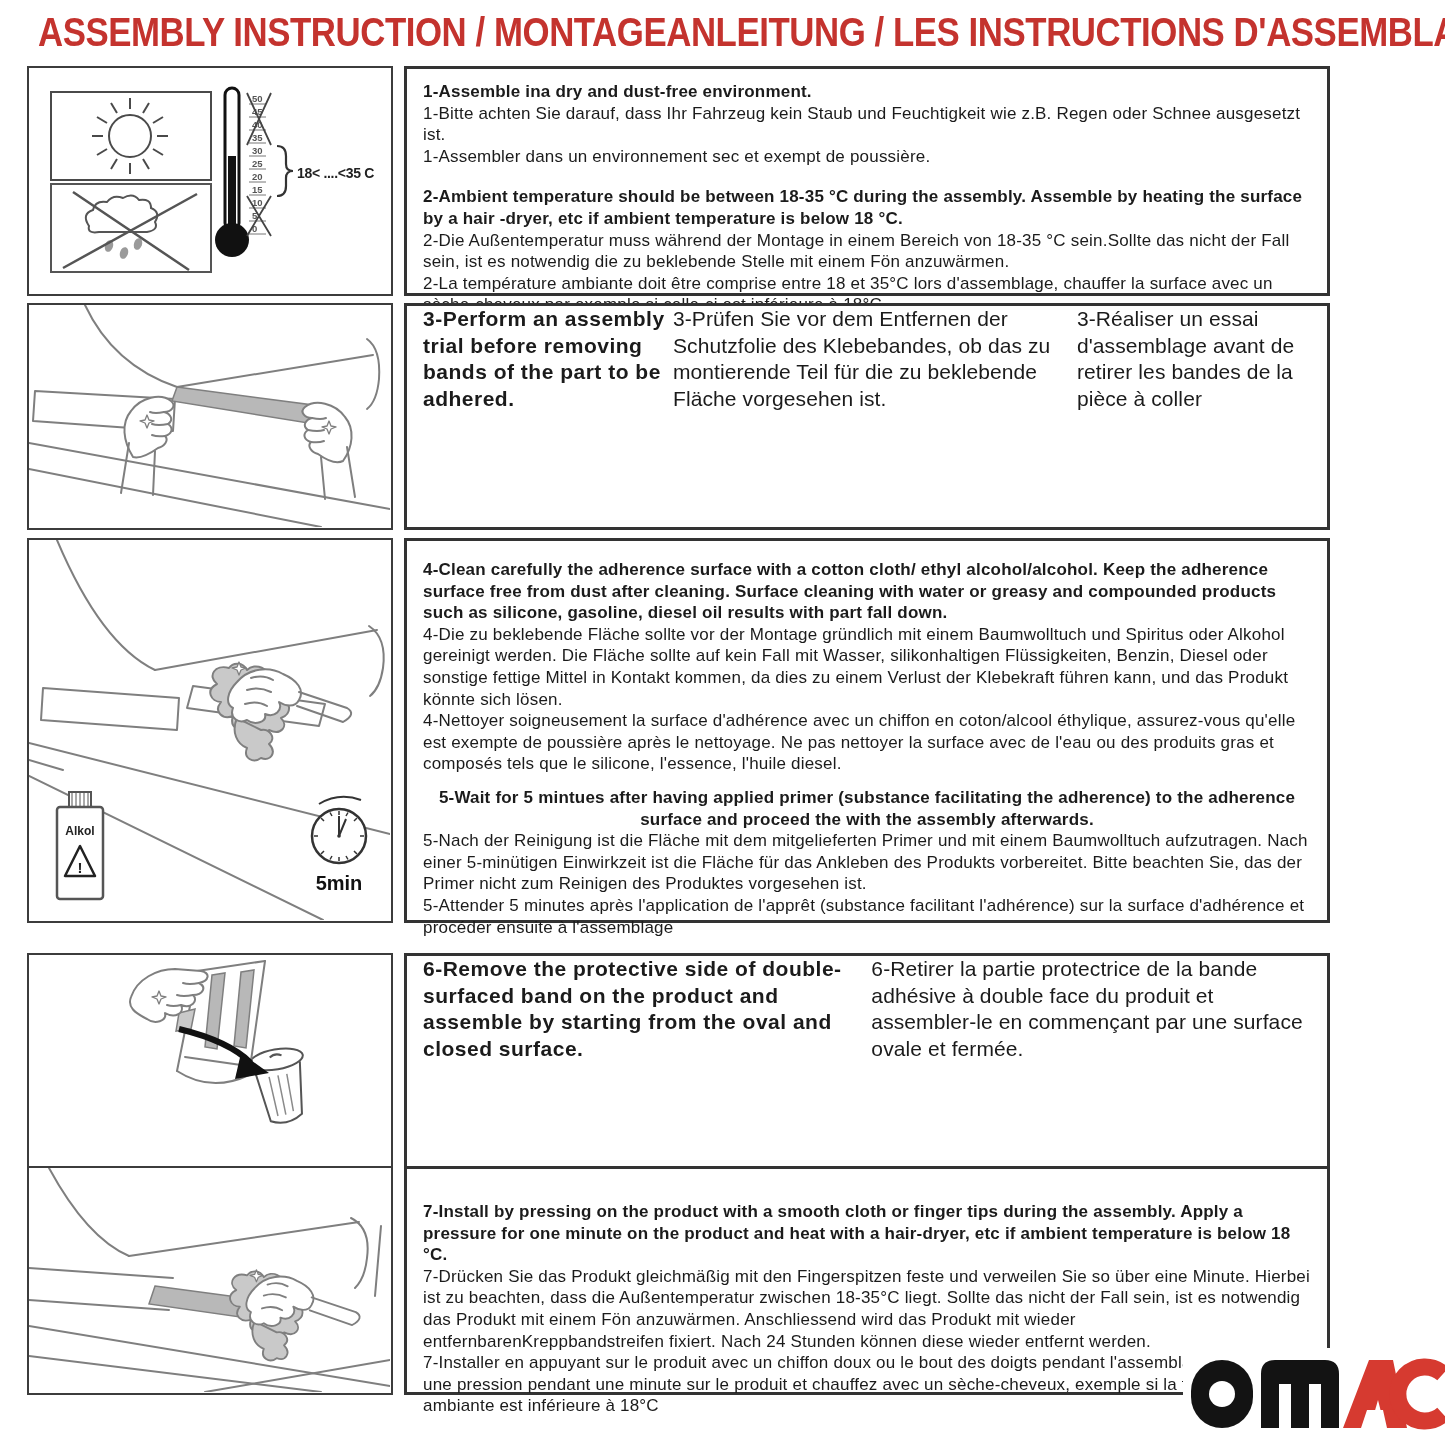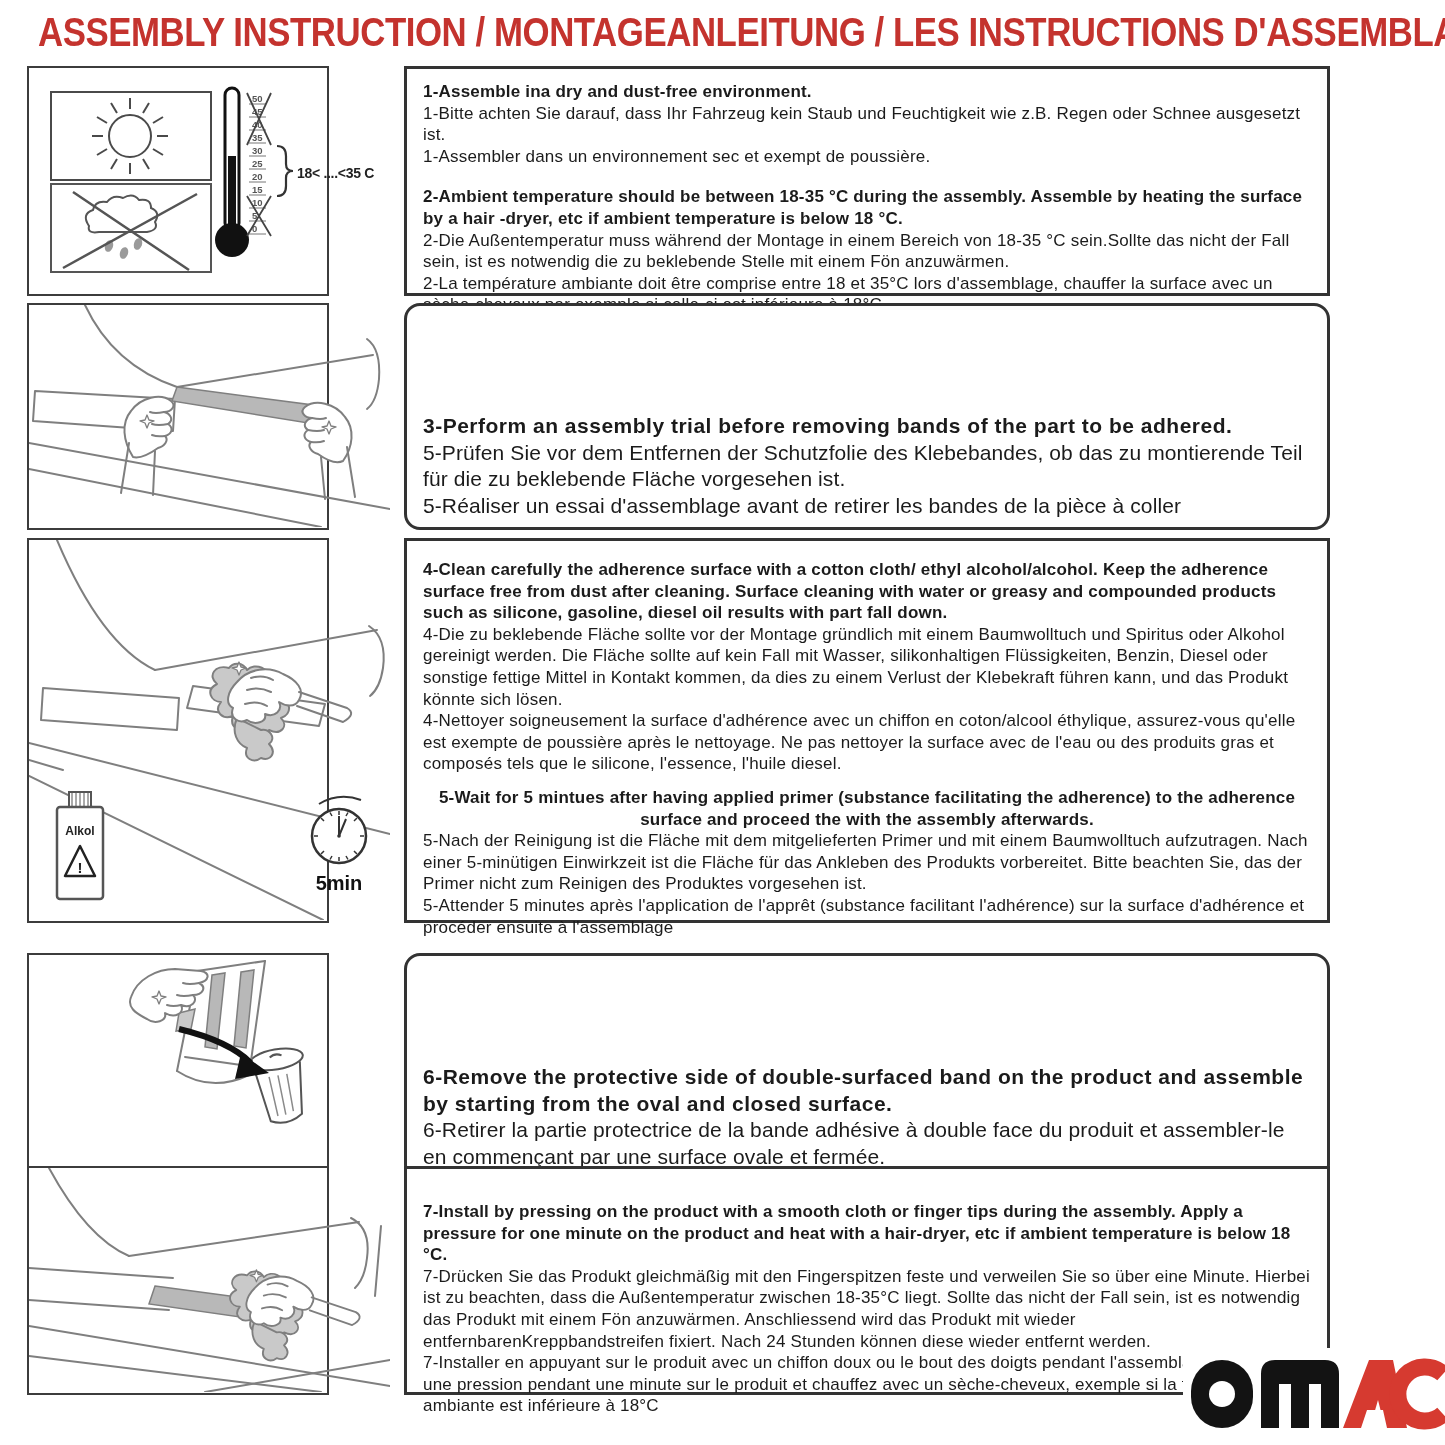--- a/index.html
+++ b/index.html
@@ -2,35 +2,35 @@
 <html><head>
 <meta charset="utf-8">
 <style>
   html,body{margin:0;padding:0;background:#fff;}
   .page{position:relative;width:1445px;height:1445px;background:#fff;overflow:hidden;
         font-family:"Liberation Sans",sans-serif;color:#1b1b1b;}
   .title{position:absolute;left:38px;top:10px;margin:0;font-size:40px;font-weight:700;
          color:#c4332e;white-space:nowrap;letter-spacing:-0.5px;}
   .title>span{display:inline-block;transform:scaleX(0.87);transform-origin:0 0;}
   .box{position:absolute;background:#fff;box-sizing:border-box;}
-  .illus{left:27px;width:302px;border:2.5px solid #3c3c3c;}
+  .illus{left:27px;width:366px;border:2.5px solid #3c3c3c;}
   .txt{left:404px;width:926px;border:3px solid #333;padding:14px 16px 8px 16px;}
   .r1{top:66px;height:230px;}
   .r2{top:303px;height:227px;}
   .r3{top:538px;height:385px;}
   .r4{top:953px;height:228px;}
   .r5{top:1166px;height:229px;}
   .txt p{margin:0;font-size:17px;line-height:21.6px;letter-spacing:0.2px;}
   .txt p.b{font-weight:700;}
   .txt p.gap{margin-top:19px;}
   .txt p.gap2{margin-top:12px;text-align:center;}
   .txt.pad1{padding-top:12px;}
   .txt.pad3{padding-top:18px;}
   .txt.pad7{padding-top:32px;}
-  .txt.large{display:flex;flex-direction:column;justify-content:flex-end;padding-top:0;border-radius:16px;}
+  .txt.large{display:flex;flex-direction:row;justify-content:space-between;padding-top:0;}
   .txt.large p{font-size:21px;line-height:26.5px;letter-spacing:0.1px;}
   .txt.large p.b{letter-spacing:0.5px;}
   svg{display:block;}
   .logo{position:absolute;left:1183px;top:1348px;width:262px;height:92px;background:#fff;z-index:6;}
   .logo svg{margin:10px 0 0 8px;}
 </style>
 </head>
 <body>
 
 <div class="page">
@@ -111,22 +111,22 @@
       <g transform="translate(262,84)" stroke="#7f7f7f" stroke-width="2" stroke-linecap="round" stroke-linejoin="round">
         <path d="M52 72 C62 58 64 40 54 28 C44 14 24 10 14 18 C8 23 14 29 21 29 C14 31 11 37 17 41 C11 45 13 51 20 53 C16 57 20 63 27 65 C34 70 44 76 52 72 Z" fill="#fff"></path>
         <path d="M21 29 Q30 31 35 29 M17 41 Q27 43 33 41 M20 53 Q28 54 33 52" fill="none"></path>
         <path d="M38 32 L40 37 L45 38 L40 40 L38 45 L36 40 L31 38 L36 37 Z" fill="#fff" stroke-width="1.3"></path>
         <path d="M56 58 L64 108 M30 68 L34 110" fill="none"></path>
       </g>
     </svg>
   </div>
   <div class="box txt large r2">
     <p class="b">3-Perform an assembly trial before removing bands of the part to be adhered.</p>
-    <p>5-Prüfen Sie vor dem Entfernen der Schutzfolie des Klebebandes, ob das zu montierende Teil für die zu beklebende Fläche vorgesehen ist.</p>
-    <p>5-Réaliser un essai d'assemblage avant de retirer les bandes de la pièce à coller</p>
+    <p>3-Prüfen Sie vor dem Entfernen der Schutzfolie des Klebebandes, ob das zu montierende Teil für die zu beklebende Fläche vorgesehen ist.</p>
+    <p>3-Réaliser un essai d'assemblage avant de retirer les bandes de la pièce à coller</p>
   </div>
 
   <div class="box illus r3">
     <svg width="361" height="380" viewBox="0 0 361 380">
       <g stroke="#7f7f7f" stroke-width="2" fill="none" stroke-linecap="round" stroke-linejoin="round">
         <path d="M28 0 Q72 104 126 130"></path>
         <path d="M126 130 L348 90"></path>
         <path d="M340 86 Q358 98 354 128 Q351 148 341 156"></path>
         <path d="M14 148 L150 158 L148 190 L12 180 Z"></path>
         <path d="M164 146 L296 164 L290 186 L158 168 Z"></path>

